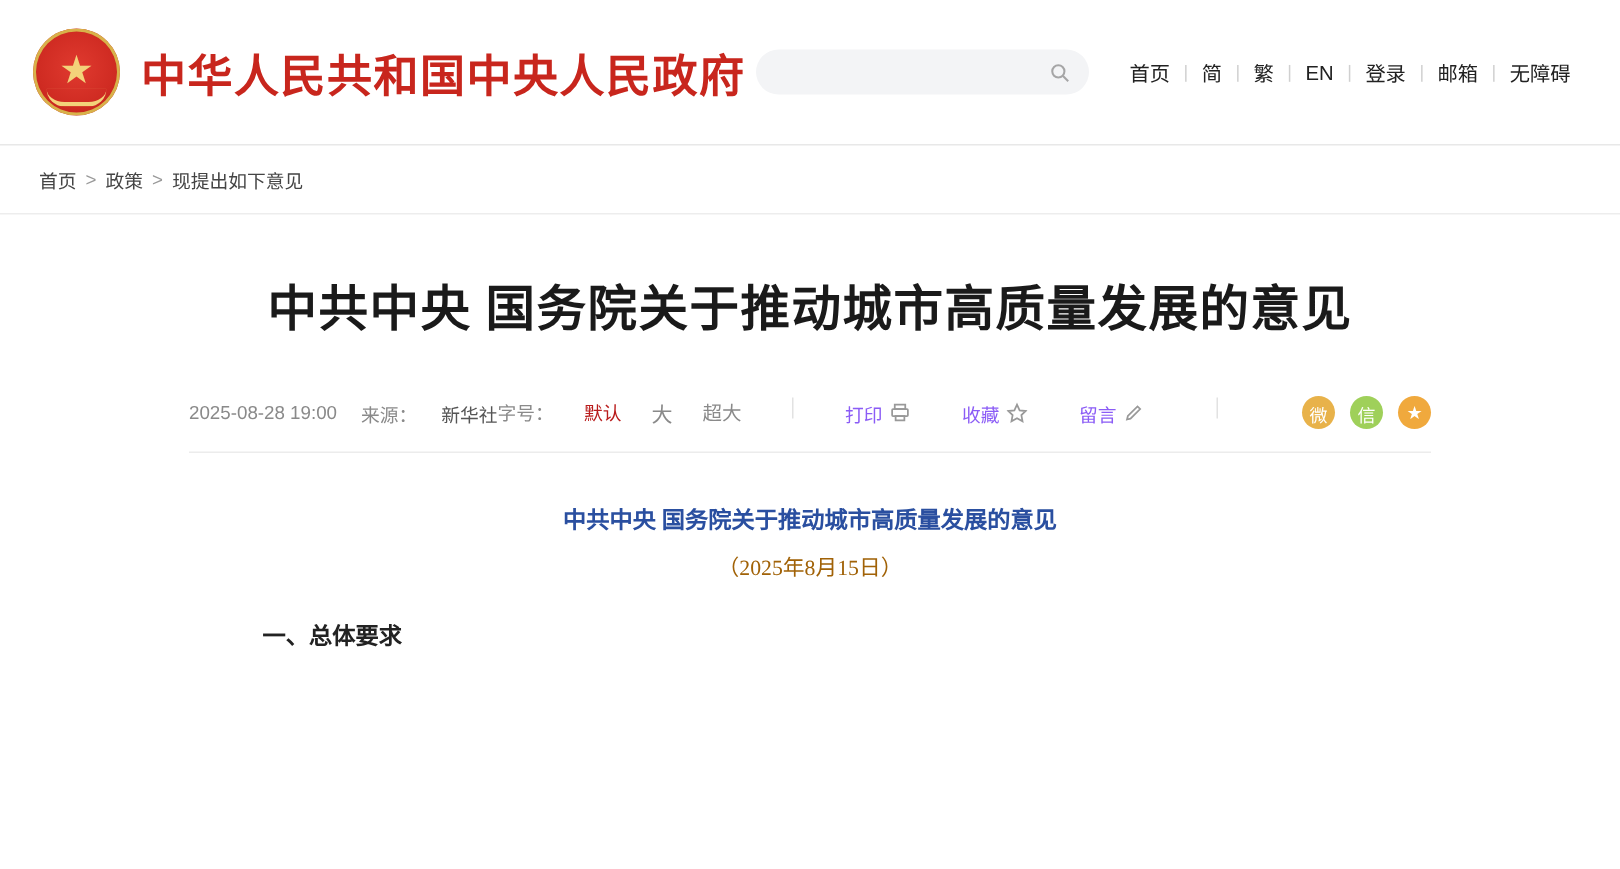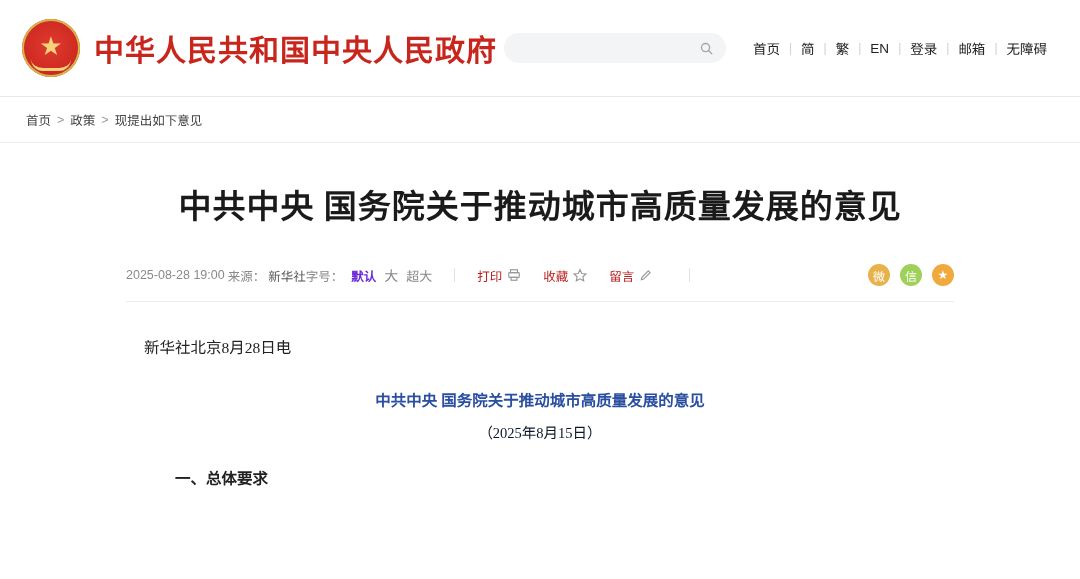--- a/index.html
+++ b/index.html
@@ -149,39 +149,38 @@
   .meta-bar {
     margin-top: 32px;
     height: 40px;
     display: flex;
     align-items: center;
     font-size: 12.5px;
     color: #8a8a8a;
     border-bottom: 1px solid #ececec;
     padding-bottom: 12px;
   }
-  .meta-left { display: flex; align-items: center; gap: 3px; }
+  .meta-left { display: flex; align-items: center; gap: 16px; }
   .meta-source { color: #555; }
   .meta-center {
     display: flex;
-    align-items: center;
-    gap: 8px;
+    gap: 20px;
   }
   .fontsize-label { color: #8a8a8a; }
   .fs-opt { color: #8a8a8a; cursor: pointer; }
-  .fs-opt.active { color: #6d28d9; font-weight: bold; }
+  .fs-opt.active { color: #b91c1c; }
   .fs-mid { font-size: 14px; }
   .fs-big { font-size: 13px; }
   .vline {
     width: 1px; height: 14px; background: #e2e2e2;
     margin: 0 14px;
   }
   .meta-action {
     display: flex; align-items: center; gap: 5px;
-    color: #b91c1c; margin-right: 14px;
+    color: #8b5cf6; margin-right: 14px;
   }
   .meta-right {
     margin-left: auto;
     display: flex;
     align-items: center;
     gap: 10px;
   }
   .share-circle {
     width: 22px; height: 22px;
     border-radius: 50%;
@@ -203,21 +202,21 @@
   .dateline { margin-bottom: 22px; }
   .inner-title {
     text-align: center;
     color: #2a4fa0;
     font-weight: bold;
     font-size: 15.5px;
     margin-bottom: 2px;
   }
   .inner-date {
     text-align: center;
-    color: #0f172a;
+    color: #a16207;
     font-size: 14.5px;
     margin-bottom: 14px;
   }
   .para { text-indent: 2em; text-align: justify; }
   .section-head { text-indent: 2em; font-weight: bold; margin-top: 14px; }
 </style>
 </head>
 <body>
 
 <div class="header">
@@ -312,19 +311,18 @@
     </div>
 
     <div class="meta-right">
       <span class="share-circle share-weibo">微</span>
       <span class="share-circle share-wechat">信</span>
       <span class="share-circle share-fav">★</span>
     </div>
   </div>
 
   <div class="body-text">
-    <div class="dateline">新华社北京8月28日电</div>
     <div class="inner-title">中共中央 国务院关于推动城市高质量发展的意见</div>
     <div class="inner-date">（2025年8月15日）</div>
     <p class="section-head">一、总体要求</p>
 
   </div>
 </div>
 
 </body></html>

